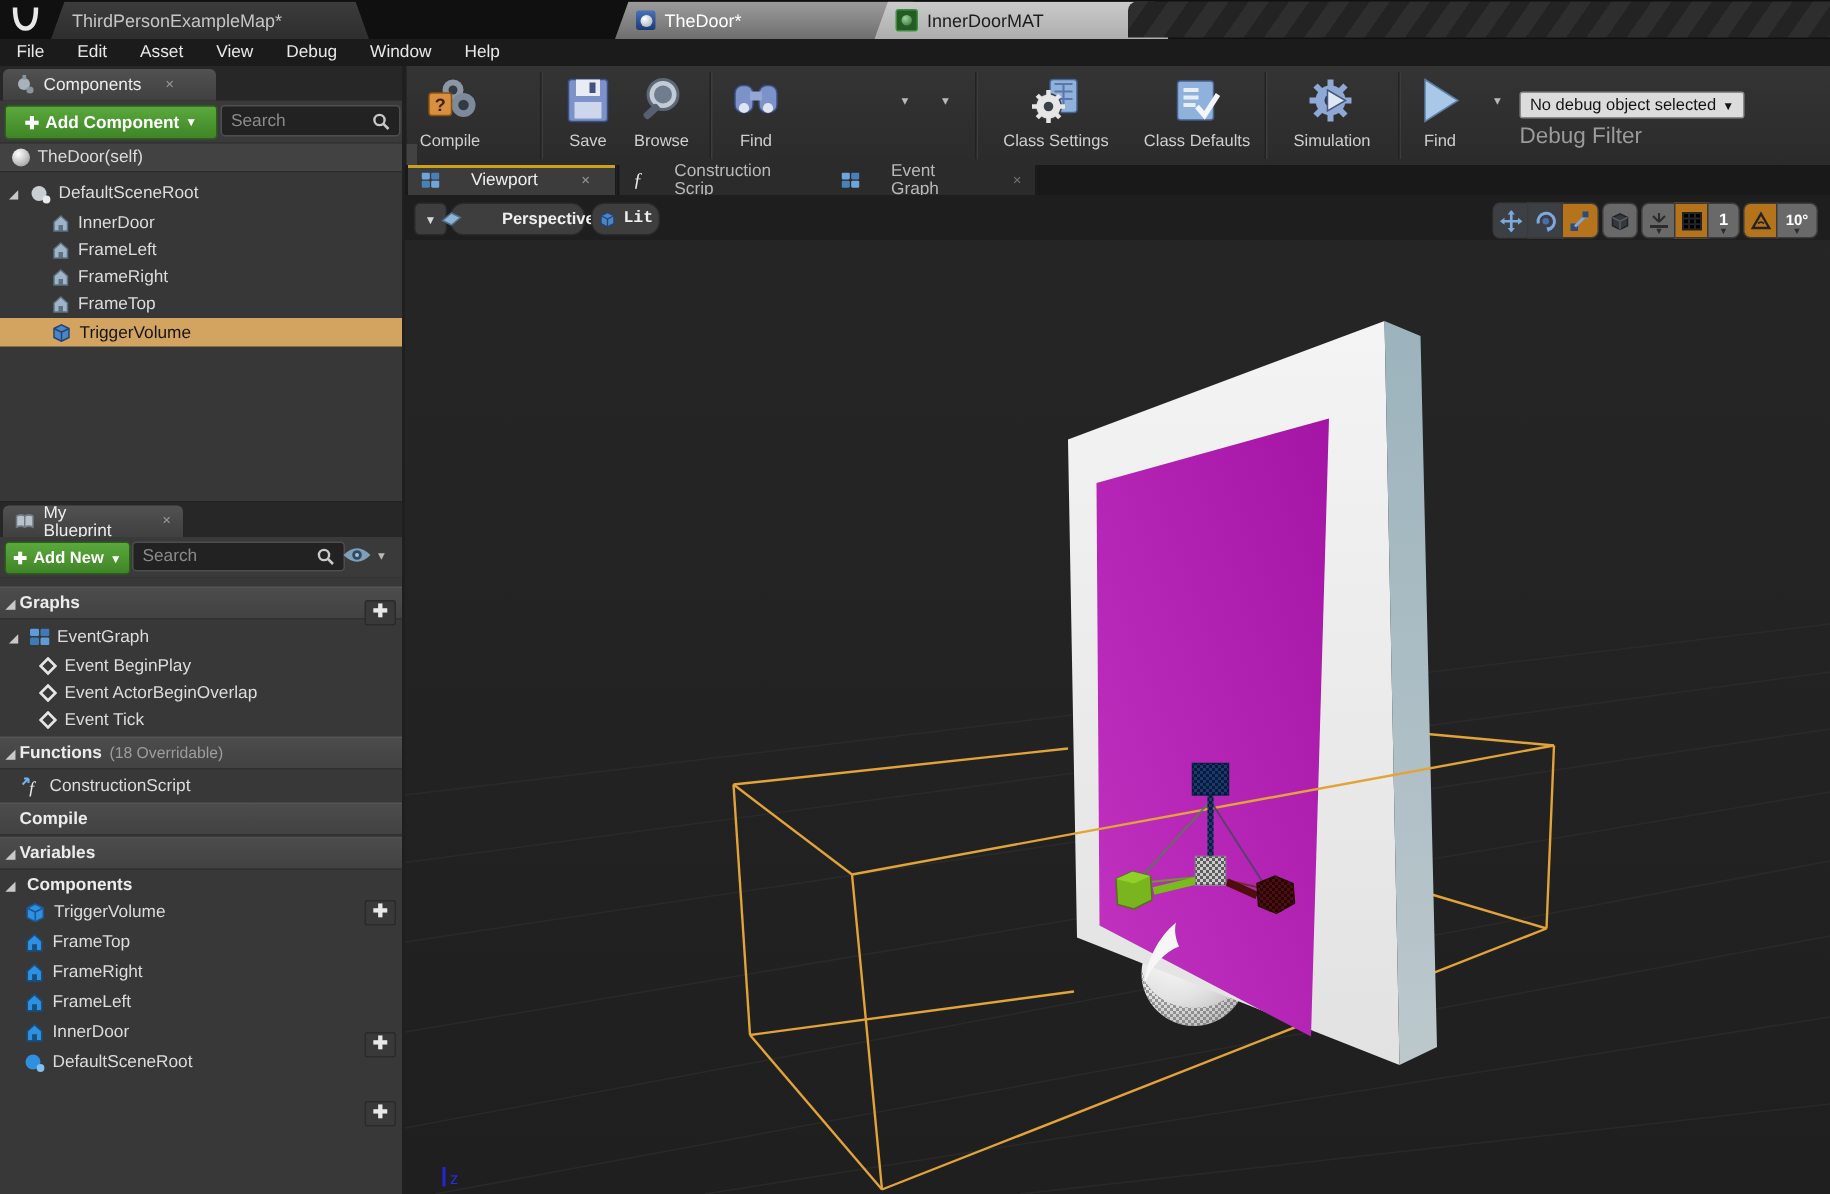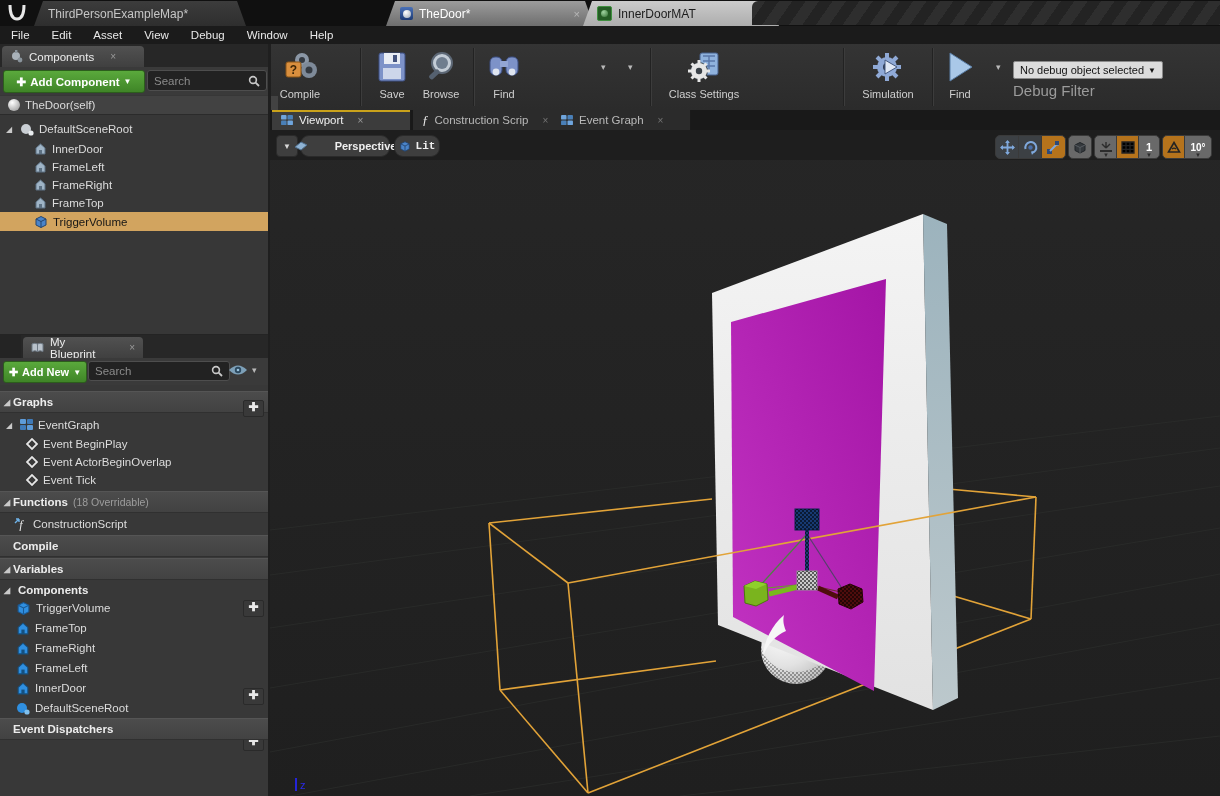--- a/index.html
+++ b/index.html
@@ -42,21 +42,21 @@
   .trow{position:absolute;left:0;width:270px;height:18px;display:flex;align-items:center;
         color:#dcdcdc;font-size:11.5px;gap:5px;}
   .exp{color:#c9c9c9;font-size:8px;width:9px;}
   .shead{position:absolute;left:0;width:270px;height:20px;background:linear-gradient(#4c4c4c,#424242);
         display:flex;align-items:center;color:#ececec;font-size:11.5px;font-weight:bold;
         border-top:1px solid #555;border-bottom:1px solid #303030;}
   .plus{position:absolute;left:243px;width:19px;height:15px;background:#393939;border:1px solid #2a2a2a;
         border-radius:2px;color:#e8e8e8;font-weight:bold;font-size:12px;line-height:13px;text-align:center;top:2px;}
   
   #vp-tabs{left:270px;top:110px;width:950px;height:20px;background:#191919;}
-  .vtab{position:absolute;top:0;height:20px;display:flex;align-items:center;gap:6px;padding:0 9px;
+  .vtab{position:absolute;top:0;height:20px;display:flex;align-items:center;gap:21px;padding:0 9px;
         font-size:11.5px;color:#b9b9b9;background:#2b2b2b;border-right:1px solid #1a1a1a;}
   .vtab.active{background:#3c3c3c;color:#f0f0f0;box-shadow:inset 0 2px 0 #caa21b;}
   .vtab .x{font-size:10px;opacity:.5;margin-left:8px;}
   #vp-toolbar{left:270px;top:130px;width:950px;height:30px;background:#1e1e1e;}
   .vbtn{position:absolute;top:5px;height:20px;background:#3e3e3e;border-radius:4px;
         display:flex;align-items:center;justify-content:center;gap:5px;color:#efefef;font-size:11px;
         border:1px solid #2a2a2a;}
   .ctl{position:absolute;top:5px;height:22px;background:#696969;display:flex;align-items:center;
         justify-content:center;border:1px solid #3a3a3a;}
   .ctl.dark{background:#3c4044;}
@@ -72,21 +72,21 @@
 
   <div class="abs" id="titlebar">
     <div class="abs" style="left:6px;top:2px;">
       <svg width="22" height="22" viewBox="0 0 22 22">
           <path d="M4 3 Q4 17 11 17 Q18 17 18 3" fill="none" stroke="#e8e8e8" stroke-width="3"></path>
         </svg>
     </div>
     <div class="wtab" style="left:34px;width:184px;background:linear-gradient(#3c3c3c,#2e2e2e);color:#c6c6c6;">
       <span>ThirdPersonExampleMap*</span>
     </div>
-    <div class="wtab" style="left:386px;width:180px;background:linear-gradient(#9c9c9c,#6e6e6e);color:#ffffff;">
+    <div class="wtab" style="left:410px;width:180px;background:linear-gradient(#9c9c9c,#6e6e6e);color:#ffffff;">
       <span style="width:13px;height:13px;border-radius:2px;background:linear-gradient(#4a71b8,#1c3a74);display:inline-flex;align-items:center;justify-content:center;">
         <span style="width:8px;height:8px;border-radius:50%;background:radial-gradient(circle at 35% 30%,#fff,#9aa6b5);"></span>
       </span>
       <span>TheDoor*</span>
       <span class="x" style="color:#e0e0e0;">×</span>
     </div>
     <div class="wtab" style="left:583px;width:168px;background:linear-gradient(#cbcbcb,#adadad);color:#1c1c1c;">
       <span style="width:13px;height:13px;border-radius:2px;background:#245c24;border:1px solid #3f8f3f;display:inline-flex;align-items:center;justify-content:center;">
         <span style="width:7px;height:7px;border-radius:50%;background:radial-gradient(circle at 35% 30%,#9fd29f,#2f6e2f);"></span>
       </span>
@@ -166,20 +166,30 @@
           <circle cx="13" cy="21" r="9" fill="#3a4148"></circle>
             <circle cx="13" cy="21" r="8" fill="#e6e6e6"></circle>
           <circle cx="13" cy="21" r="3.2" fill="#3a4148"></circle>
           <g stroke="#e6e6e6" stroke-width="3">
               <path d="M13 10 v4 M13 28 v4 M2 21 h4 M20 21 h4 M5.5 13.5 l3 3 M17.5 25.5 l3 3 M5.5 28.5 l3 -3 M17.5 16.5 l3 -3"></path>
             </g>
         </svg>
       </span>
       <span class="lb">Class Settings</span>
     </div>
+    <div class="tbtn" style="left:488px;width:80px;">
+      <span class="ic">
+        <svg width="34" height="32" viewBox="0 0 34 32">
+          <rect x="4" y="3" width="24" height="26" rx="2" fill="#8fb2dd" stroke="#47608c"></rect>
+          <path d="M8 9 h10 M8 14 h10 M8 19 h8" stroke="#e8eef6" stroke-width="2.6"></path>
+          <path d="M17 20 l5 6 l9 -14" fill="none" stroke="#f2f5fa" stroke-width="3.4"></path>
+        </svg>
+      </span>
+      <span class="lb">Class Defaults</span>
+    </div>
     <div class="tsep" style="left:573px;"></div>
     <div class="tbtn" style="left:583px;">
       <span class="ic">
         <svg width="34" height="34" viewBox="0 0 34 34">
           <circle cx="16" cy="17" r="10" fill="#8fa9d6"></circle>
             <circle cx="16" cy="17" r="4" fill="#2e3a52"></circle>
           <g stroke="#8fa9d6" stroke-width="4">
               <path d="M16 3 v5 M16 26 v5 M2 17 h5 M25 17 h5 M6 7 l4 4 M22 23 l4 4 M6 27 l4 -4 M22 11 l4 -4"></path>
             </g>
           <path d="M14 10 L26 17 L14 24 Z" fill="#dfe7f4" stroke="#45597f"></path>
@@ -289,21 +299,21 @@
       <span>
         <svg width="14" height="13" viewBox="0 0 14 13">
             <path d="M2 4 L7 1.5 L12 4 V10 L7 12.5 L2 10 Z" fill="#4a84c9" stroke="#24446e"></path>
             <path d="M2 4 L7 6.5 L12 4 M7 6.5 V12.5" fill="none" stroke="#24446e"></path>
           </svg>
       </span>
       <span>TriggerVolume</span>
     </div>
   </div>
 
-  <div class="abs tabstrip" style="left:0;top:335px;width:270px;height:23px;margin-left:21px;">
+  <div class="abs tabstrip" style="left:0;top:335px;width:270px;height:23px;">
     <div class="ptab" style="left:2px;top:2px;width:104px;">
       <span>
         <svg width="13" height="11" viewBox="0 0 13 11">
             <path d="M1 2 Q4 0.5 6.5 2 Q9 0.5 12 2 V9.5 Q9 8 6.5 9.5 Q4 8 1 9.5 Z" fill="#b9c2cb" stroke="#6f7a85"></path>
             <path d="M6.5 2 V9.5" stroke="#6f7a85"></path>
           </svg>
       </span>
       <span>My Blueprint</span>
       <span class="x">×</span>
     </div>
@@ -449,24 +459,20 @@
       <span>InnerDoor</span>
     </div>
     <div class="trow" style="top:314px;padding-left:16px;">
       <span>
         <svg width="14" height="13" viewBox="0 0 14 13">
             <circle cx="6" cy="6" r="5" fill="#2f8fe0"></circle>
             <circle cx="11" cy="10" r="2.6" fill="#7fc0ee"></circle>
           </svg>
       </span>
       <span>DefaultSceneRoot</span>
-    </div>
-    <div class="shead" style="top:333px;">
-      <span style="margin-left:13px;">Event Dispatchers</span>
-
     </div>
   </div>
 
   <div class="abs" style="left:268px;top:44px;width:3px;height:752px;background:#1f1f1f;"></div>
 
   <div class="abs" id="vp-tabs">
     <div class="vtab active" style="left:2px;width:120px;">
       <span>
         <svg width="12" height="11" viewBox="0 0 13 12">
             <rect x="0" y="0" width="6" height="5" rx="1" fill="#6fa5dd"></rect>

